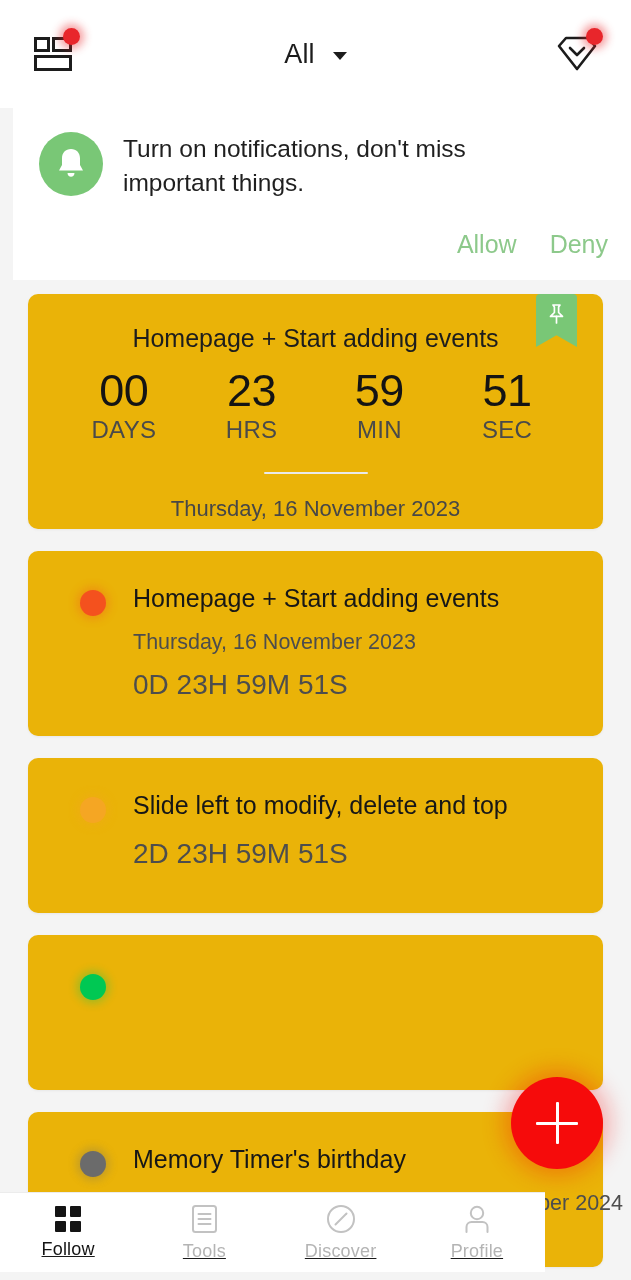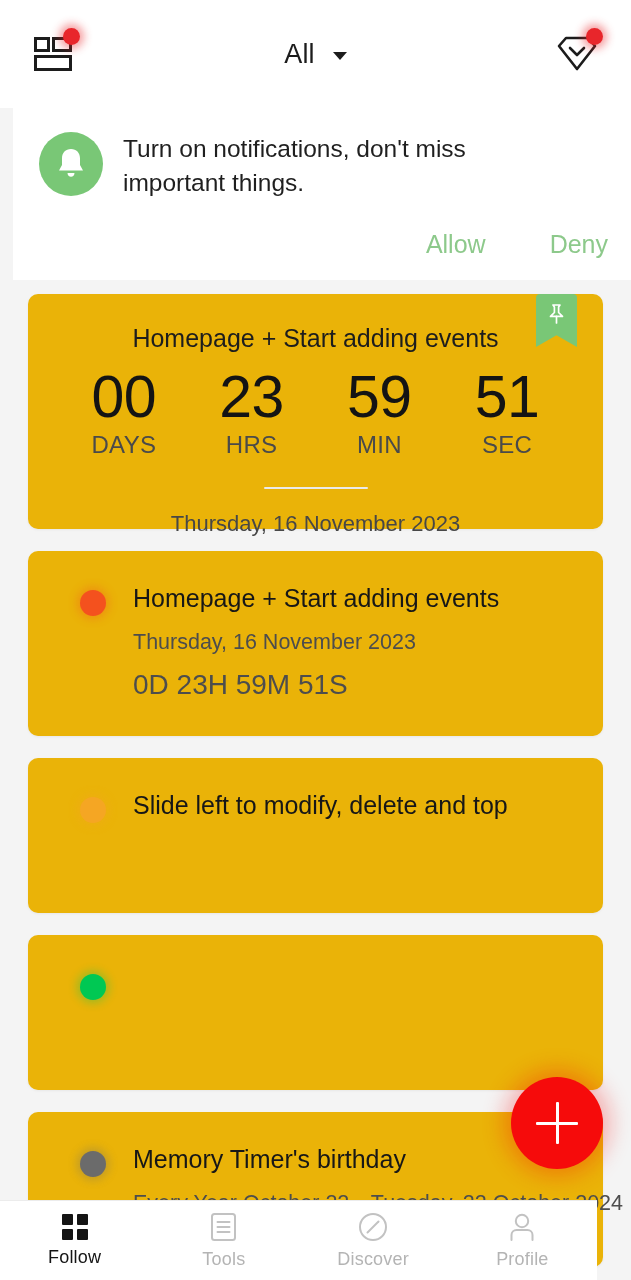--- a/index.html
+++ b/index.html
@@ -96,21 +96,21 @@
     font-size: 24.5px;
     line-height: 1.38;
     color: #1f1f1f;
     padding-top: 4px;
     max-width: 445px;
   }
   .notif-actions {
     display: flex;
     justify-content: flex-end;
     align-items: center;
-    gap: 56px;
+    gap: 25px;
     margin-top: 28px;
     padding-right: 6px;
   }
   .notif-btn {
     font-size: 25px;
     color: #8dc98b;
     background: none;
     border: none;
     font-family: inherit;
     cursor: pointer;
@@ -149,21 +149,21 @@
     margin-bottom: 14px;
   }
   .cd-row {
     display: flex;
     justify-content: space-around;
     align-items: flex-end;
     padding: 0 32px;
   }
   .cd-unit { text-align: center; min-width: 72px; }
   .cd-num {
-    font-size: 59px;
+    font-size: 45px;
     font-weight: 400;
     line-height: 1.05;
     color: #141414;
     letter-spacing: -0.5px;
   }
   .cd-lab {
     font-size: 24px;
     color: #4a4a4a;
     margin-top: 2px;
     letter-spacing: 0.3px;
@@ -257,28 +257,29 @@
     position: absolute;
     background: #ffffff;
     border-radius: 1px;
   }
   .fab .plus-h { width: 42px; height: 3px; }
   .fab .plus-v { width: 3px;  height: 42px; }
 
   
   .bottomnav {
     position: absolute;
-    bottom: 0; left: 0;
-    width: 597px;
+    bottom: 8px; left: 0;
+    width: 545px;
     height: 80px;
     background: #ffffff;
     border-top: 1px solid #ececec;
     display: flex;
     align-items: center;
     z-index: 50;
+    text-decoration: underline;
   }
   .nav-item {
     flex: 1;
     display: flex;
     flex-direction: column;
     align-items: center;
     justify-content: center;
     gap: 7px;
     cursor: pointer;
   }
@@ -380,20 +381,21 @@
         <div class="ev-time">0D 23H 59M 51S</div>
       </div>
     </div>
   </div>
 
   <div class="card card-event">
     <div class="ev-row">
       <span class="ev-dot" style="background: rgb(245, 166, 35); box-shadow: rgba(245, 166, 35, 0.333) 0px 0px 10px 3px;"></span>
       <div>
         <div class="ev-title">Slide left to modify, delete and top</div>
+        <div class="ev-time">2D 23H 59M 51S</div>
       </div>
     </div>
   </div>
 
   <div class="card card-event">
     <div class="ev-row">
       <span class="ev-dot" style="background: rgb(0, 200, 83); box-shadow: rgba(0, 200, 83, 0.333) 0px 0px 10px 3px;"></span>
     </div>
   </div>
 

